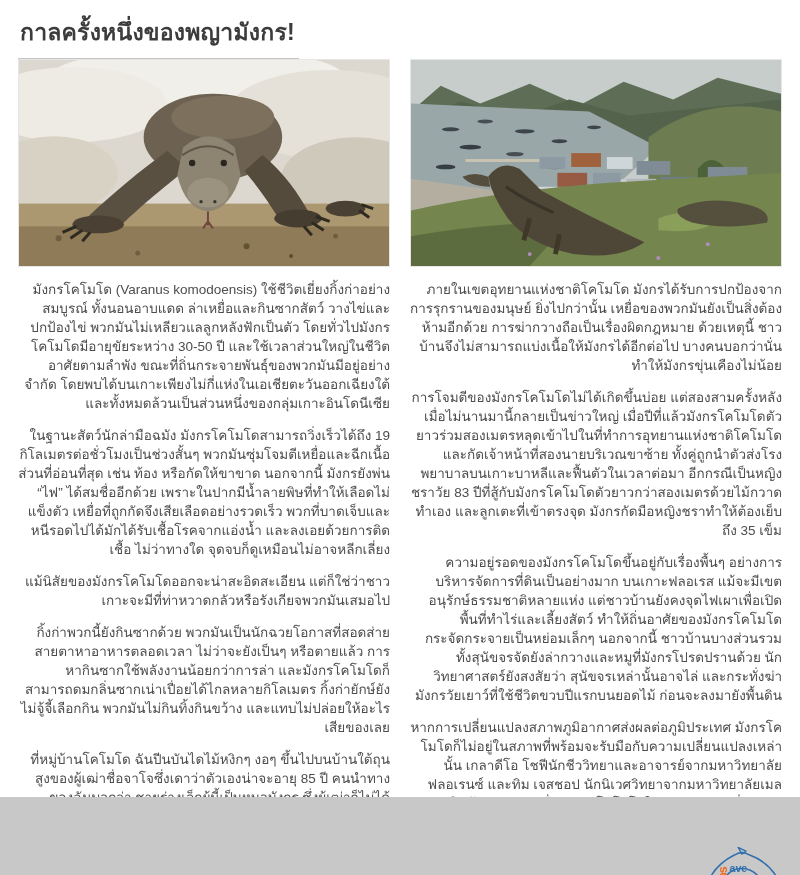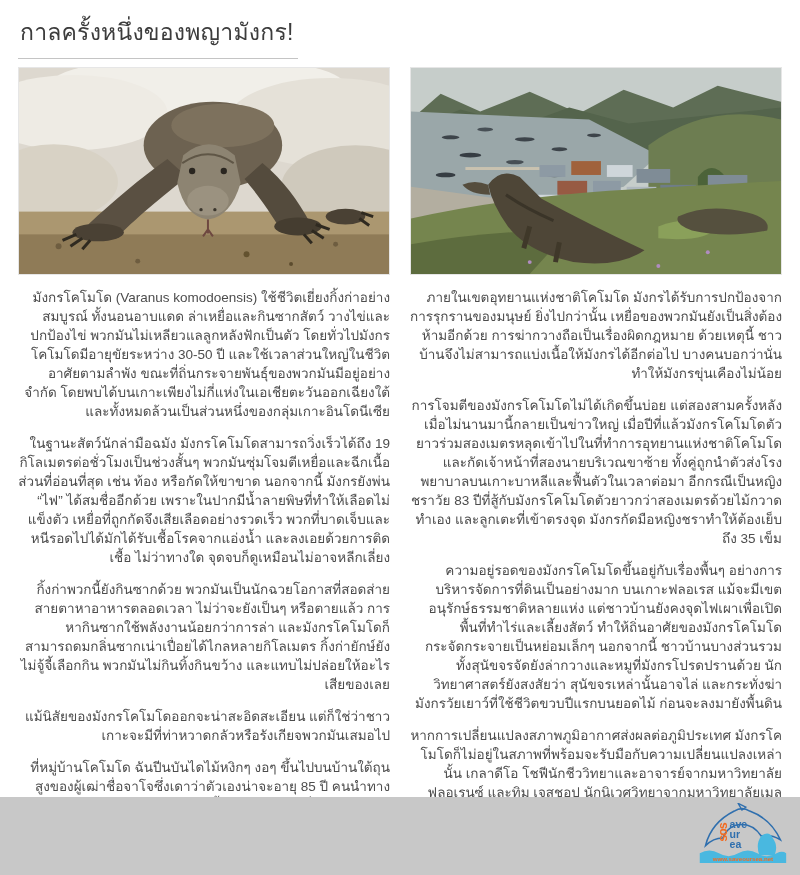--- a/index.html
+++ b/index.html
@@ -11,25 +11,25 @@
   .page { width:800px; height:875px; display:flex; flex-direction:column; }
   .content {
     background:#ffffff;
     height:797px;
     padding:12px 18px 0 18px;
     overflow:hidden;
   }
   h1.title {
     display:inline-block;
     font-size:23px;
-    font-weight:normal;
+    font-weight:bold;
     color:#3c3c3c;
     padding:2px 4px 8px 2px;
     border-bottom:1px solid #c4c4c4;
-    margin-bottom:8px;
+    margin-bottom:0;
     letter-spacing:0.2px;
   }
   .columns { display:flex; gap:20px; }
   .col { width:373px; }
   .photo {
     width:100%; height:208px;
     border:1px solid #e6e6e6;
     display:block;
     background:#ddd;
   }
@@ -39,20 +39,21 @@
     line-height:19px;
     color:#4d4d4d;
     margin-top:13px;
     text-align:right;
   }
   .footer {
     height:78px;
     background:#c8c8c8;
     position:relative;
     flex:1;
+    margin-top:44px;
   }
   .logo {
     position:absolute;
     right:10px;
     top:6px;
     width:96px;
     height:66px;
   }
   .logo svg { width:100%; height:100%; display:block; }
 </style>
@@ -101,22 +102,22 @@
             <circle cx="175" cy="104" r="3.2" fill="#2a2620"></circle>
             <circle cx="207" cy="104" r="3.2" fill="#2a2620"></circle>
             <circle cx="184" cy="143" r="1.7" fill="#3a352c"></circle>
             <circle cx="198" cy="143" r="1.7" fill="#3a352c"></circle>
             <path d="M191 153 l0 14 m0 -4 l-5 7 m5 -7 l5 7" stroke="#6e4840" stroke-width="2" fill="none"></path>
             <path d="M165 96 q26 -18 52 0" stroke="#5f5646" stroke-width="2" fill="none"></path>
           </svg>
         </div>
         <p>มังกรโคโมโด (Varanus komodoensis) ใช้ชีวิตเยี่ยงกิ้งก่าอย่างสมบูรณ์  ทั้งนอนอาบแดด ล่าเหยื่อและกินซากสัตว์ วางไข่และปกป้องไข่ พวกมันไม่เหลียวแลลูกหลังฟักเป็นตัว โดยทั่วไปมังกรโคโมโดมีอายุขัยระหว่าง 30-50 ปี และใช้เวลาส่วนใหญ่ในชีวิตอาศัยตามลำพัง ขณะที่ถิ่นกระจายพันธุ์ของพวกมันมีอยู่อย่างจำกัด โดยพบได้บนเกาะเพียงไม่กี่แห่งในเอเชียตะวันออกเฉียงใต้ และทั้งหมดล้วนเป็นส่วนหนึ่งของกลุ่มเกาะอินโดนีเซีย</p>
         <p>ในฐานะสัตว์นักล่ามือฉมัง มังกรโคโมโดสามารถวิ่งเร็วได้ถึง 19 กิโลเมตรต่อชั่วโมงเป็นช่วงสั้นๆ พวกมันซุ่มโจมตีเหยื่อและฉีกเนื้อส่วนที่อ่อนที่สุด เช่น ท้อง หรือกัดให้ขาขาด นอกจากนี้ มังกรยังพ่น “ไฟ” ได้สมชื่ออีกด้วย เพราะในปากมีน้ำลายพิษที่ทำให้เลือดไม่แข็งตัว เหยื่อที่ถูกกัดจึงเสียเลือดอย่างรวดเร็ว พวกที่บาดเจ็บและหนีรอดไปได้มักได้รับเชื้อโรคจากแอ่งน้ำ และลงเอยด้วยการติดเชื้อ ไม่ว่าทางใด จุดจบก็ดูเหมือนไม่อาจหลีกเลี่ยง</p>
+        <p>แม้นิสัยของมังกรโคโมโดออกจะน่าสะอิดสะเอียน แต่ก็ใช่ว่าชาวเกาะจะมีที่ท่าหวาดกลัวหรือรังเกียจพวกมันเสมอไป</p>
         <p>กิ้งก่าพวกนี้ยังกินซากด้วย พวกมันเป็นนักฉวยโอกาสที่สอดส่ายสายตาหาอาหารตลอดเวลา ไม่ว่าจะยังเป็นๆ หรือตายแล้ว การหากินซากใช้พลังงานน้อยกว่าการล่า และมังกรโคโมโดก็สามารถดมกลิ่นซากเน่าเปื่อยได้ไกลหลายกิโลเมตร กิ้งก่ายักษ์ยังไม่จู้จี้เลือกกิน พวกมันไม่กินทิ้งกินขว้าง และแทบไม่ปล่อยให้อะไรเสียของเลย</p>
-        <p>แม้นิสัยของมังกรโคโมโดออกจะน่าสะอิดสะเอียน แต่ก็ใช่ว่าชาวเกาะจะมีที่ท่าหวาดกลัวหรือรังเกียจพวกมันเสมอไป</p>
         <p>ที่หมู่บ้านโคโมโด ฉันปีนบันไดไม้หงิกๆ งอๆ ขึ้นไปบนบ้านใต้ถุนสูงของผู้เฒ่าชื่อจาโจซึ่งเดาว่าตัวเองน่าจะอายุ 85 ปี คนนำทางของฉันบอกว่า ชายร่างเล็กผู้นี้เป็นหมอมังกร ซึ่งผู้เฒ่าก็ไม่ได้ปฏิเสธ ฉันถามแกว่าชาวบ้านรู้สึกกับมังกรและอันตรายที่พวกมันอาจก่อขึ้นอย่างไร “คนที่นี่เชื่อว่ามังกรเป็นบรรพบุรุษของเรา เป็นสัตว์ศักดิ์สิทธิ์ครับ” ผู้เฒ่าจาโจตอบ และเล่าต่อว่า สมัยก่อนเมื่อชาวเกาะฆ่ากวาง พวกเขาจะทิ้งเนื้อไว้ครึ่งหนึ่งเพื่อแบ่งปันให้ญาติมีเกล็ดของพวกเขา</p>
 
       </div>
 
       <div class="col">
         <div class="photo">
           <svg viewBox="0 0 374 208" preserveAspectRatio="none">
             <rect width="374" height="208" fill="#c6cdca"></rect>
 
             <path d="M0 52 L30 26 L70 44 L120 24 L170 46 L215 22 L265 40 L310 18 L374 34 L374 80 L0 80 Z" fill="#5e6d55"></path>

